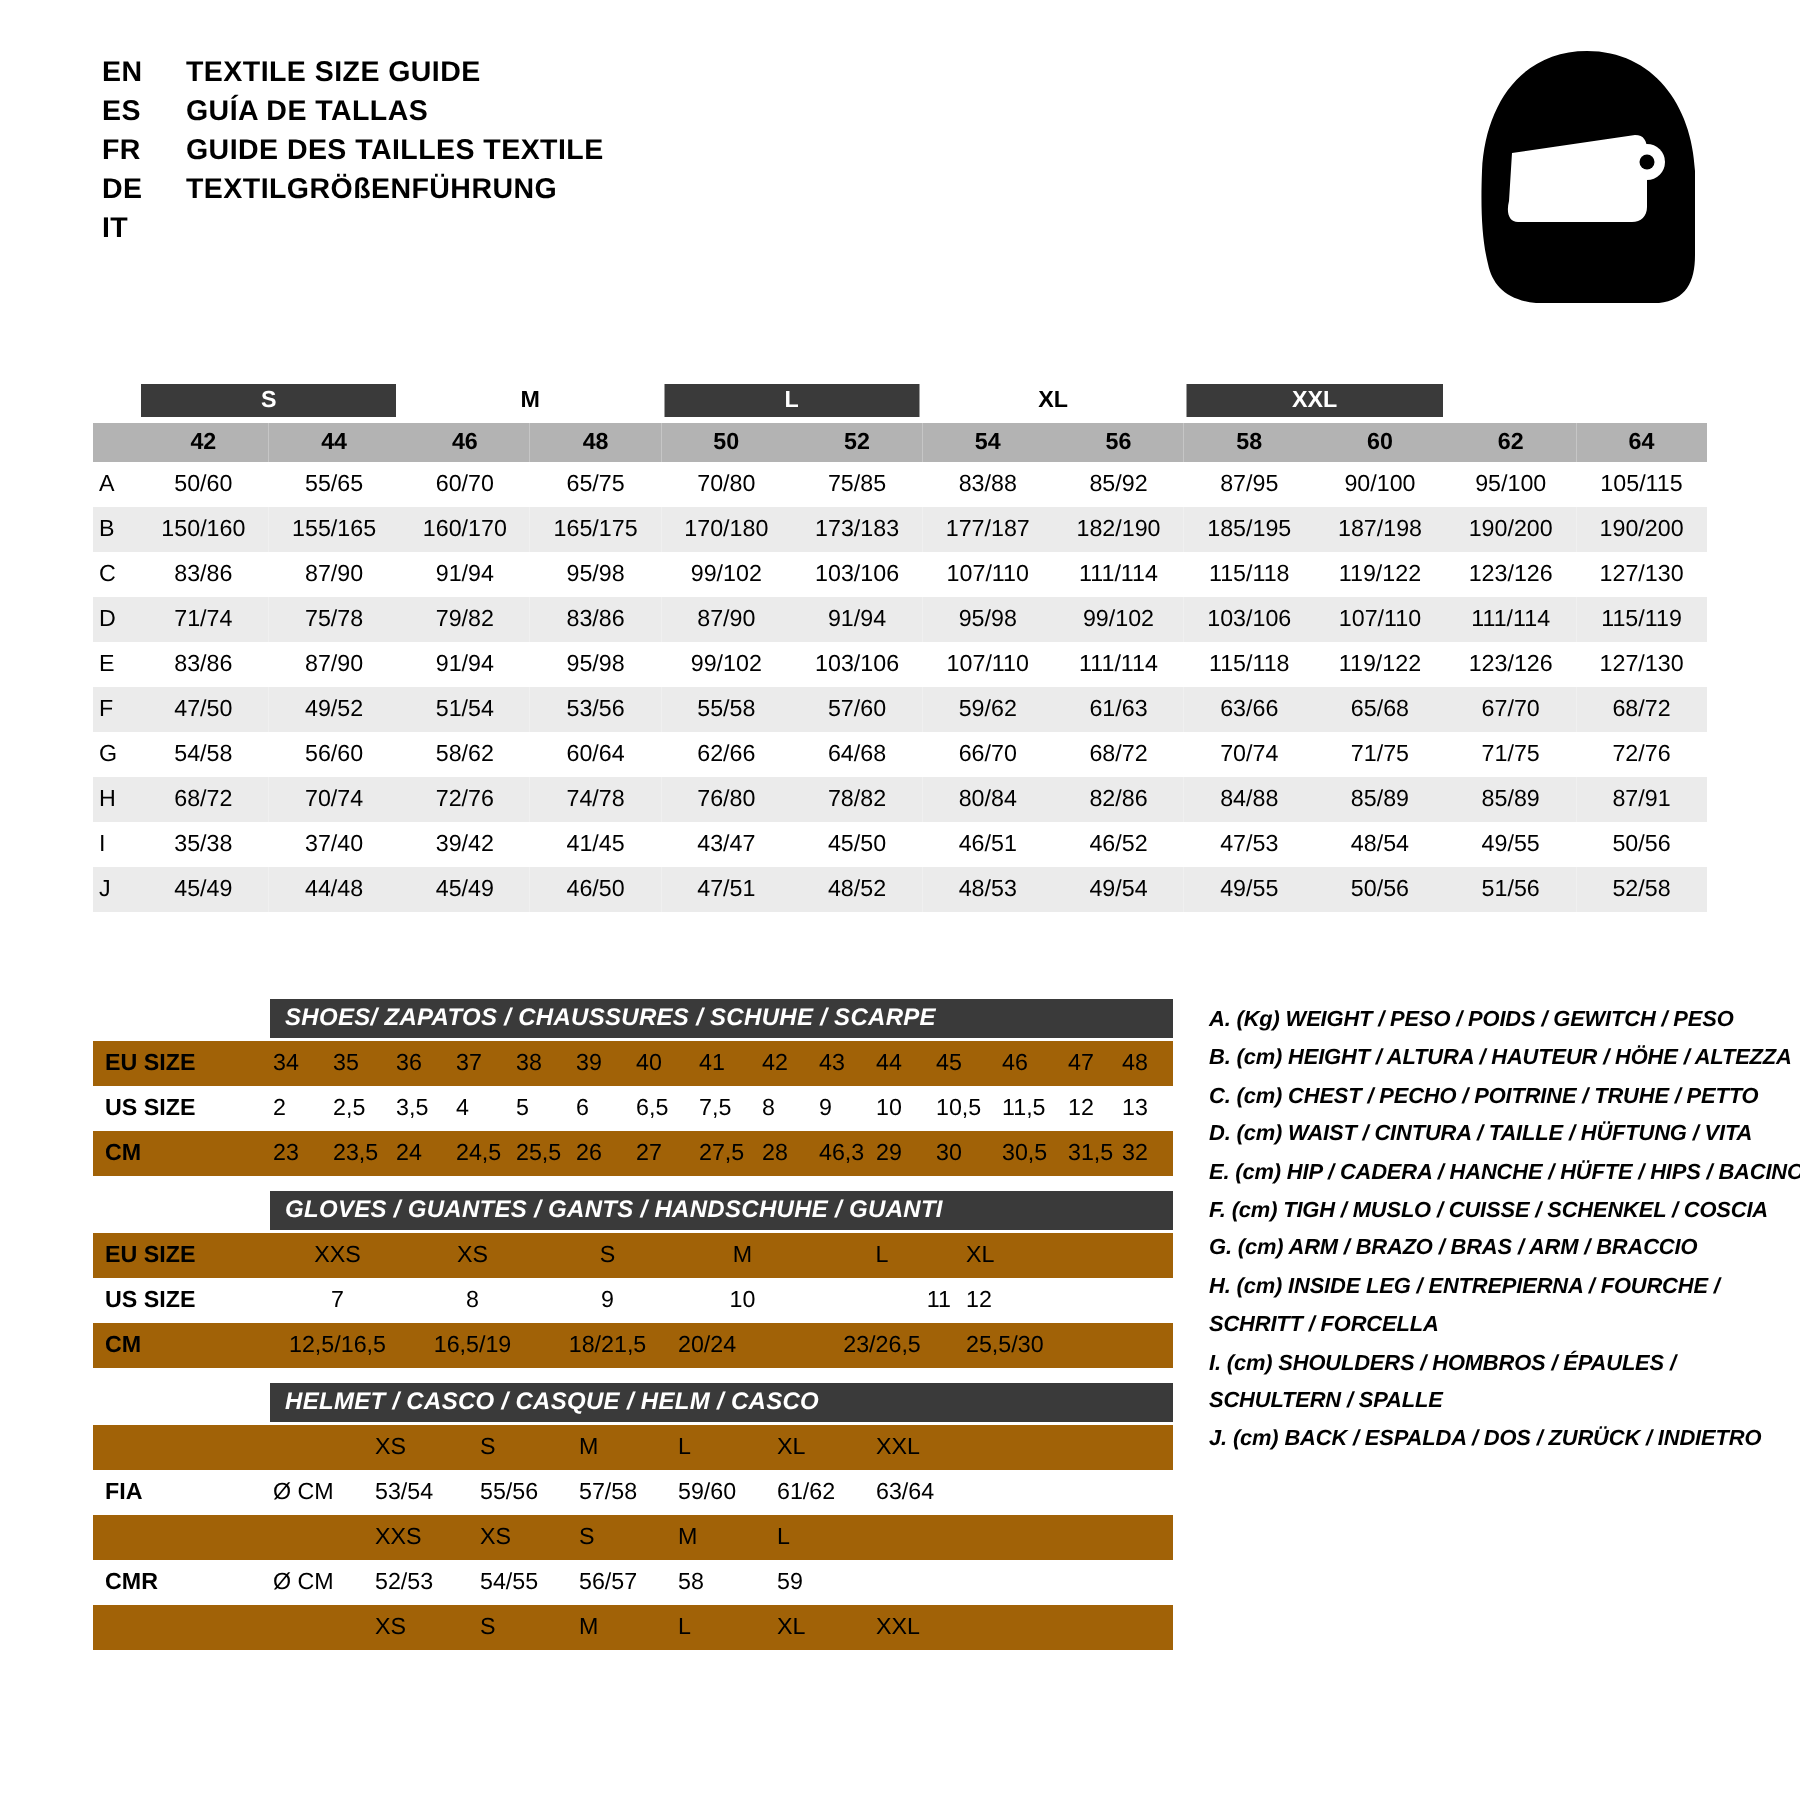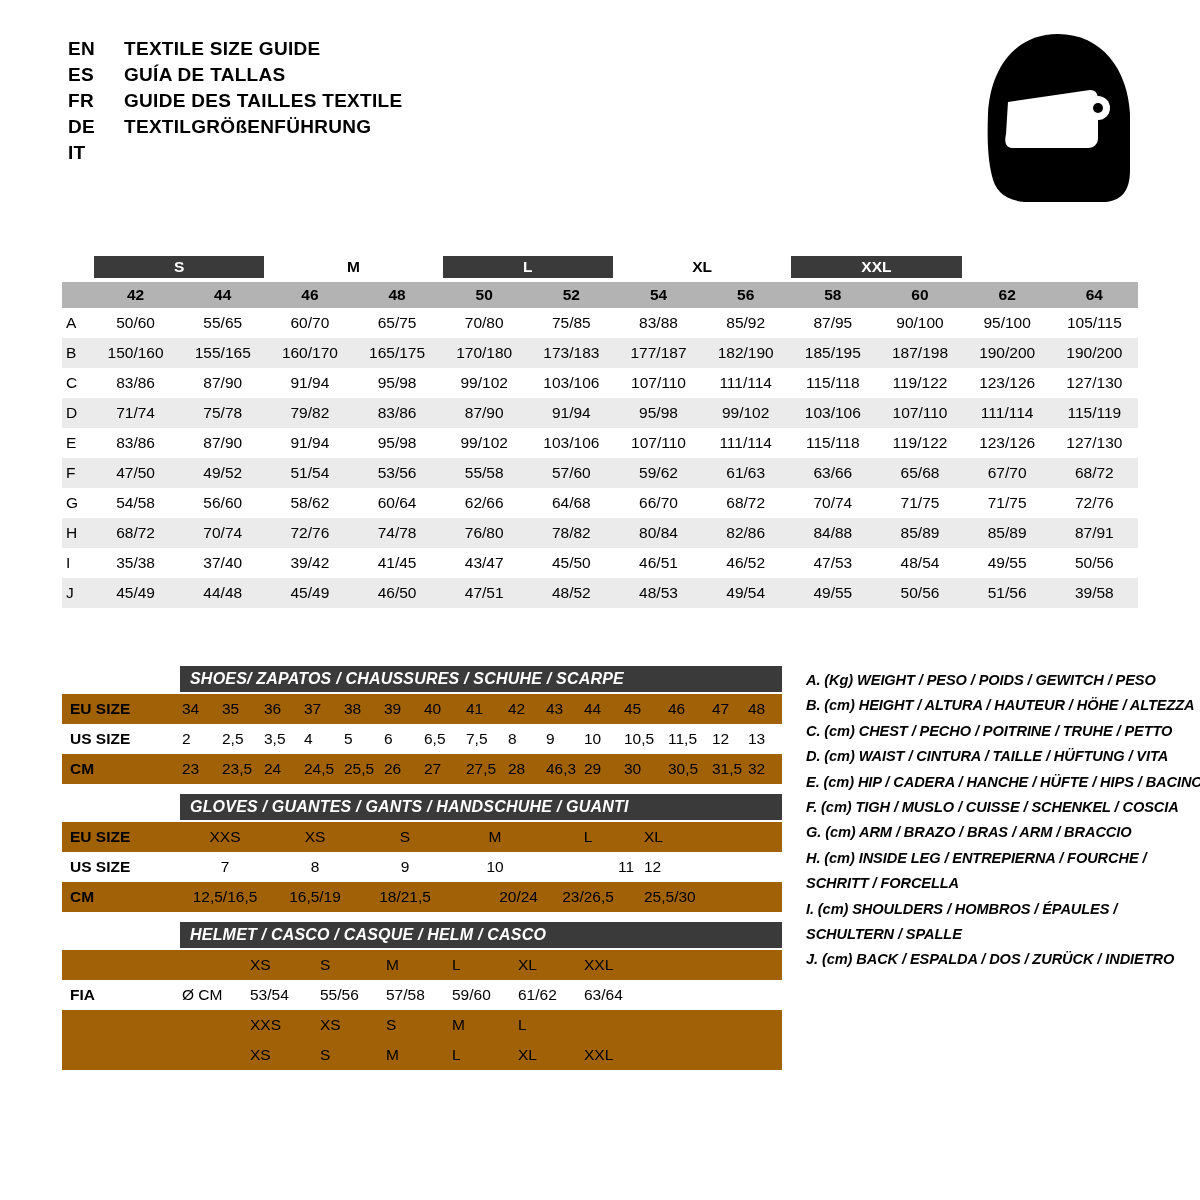--- a/index.html
+++ b/index.html
@@ -368,21 +368,21 @@
       <td>44/48</td>
       <td>45/49</td>
       <td>46/50</td>
       <td>47/51</td>
       <td>48/52</td>
       <td>48/53</td>
       <td>49/54</td>
       <td>49/55</td>
       <td>50/56</td>
       <td>51/56</td>
-      <td>39/58</td>
+      <td>52/58</td>
     </tr>
   </tbody>
     </table>
 
   <div class="lower">
 
     <table class="sub-table" style="width:720px;">
       <colgroup>
         <col style="width:118px">
           <col style="width:40px">
@@ -498,21 +498,21 @@
         <td style="text-align:center">9</td>
         <td style="text-align:center">10</td>
         <td style="text-align:right">11</td>
         <td style="text-align:left; padding-left:8px">12</td>
       </tr>
       <tr class="shade">
         <td class="rlabel">CM</td>
         <td style="text-align:center">12,5/16,5</td>
         <td style="text-align:center">16,5/19</td>
         <td style="text-align:center">18/21,5</td>
-        <td style="text-align:right">20/24</td>
+        <td style="text-align:left">20/24</td>
         <td style="text-align:center">23/26,5</td>
         <td style="text-align:left; padding-left:8px">25,5/30</td>
       </tr>
     </tbody>
       </table>
 
     <table class="sub-table" style="width:720px; margin-top:8px;">
       <colgroup>
         <col style="width:118px">
           <col style="width:68px">
@@ -553,20 +553,30 @@
       </tr>
 
       <tr class="shade">
         <td class="rlabel"></td>
         <td></td>
         <td>XXS</td>
         <td>XS</td>
         <td>S</td>
         <td>M</td>
         <td>L</td>
+        <td></td>
+      </tr>
+      <tr class="white">
+        <td class="rlabel">CMR</td>
+        <td>Ø CM</td>
+        <td>52/53</td>
+        <td>54/55</td>
+        <td>56/57</td>
+        <td>58</td>
+        <td>59</td>
         <td></td>
       </tr>
 
       <tr class="shade">
         <td class="rlabel"></td>
         <td></td>
         <td>XS</td>
         <td>S</td>
         <td>M</td>
         <td>L</td>

